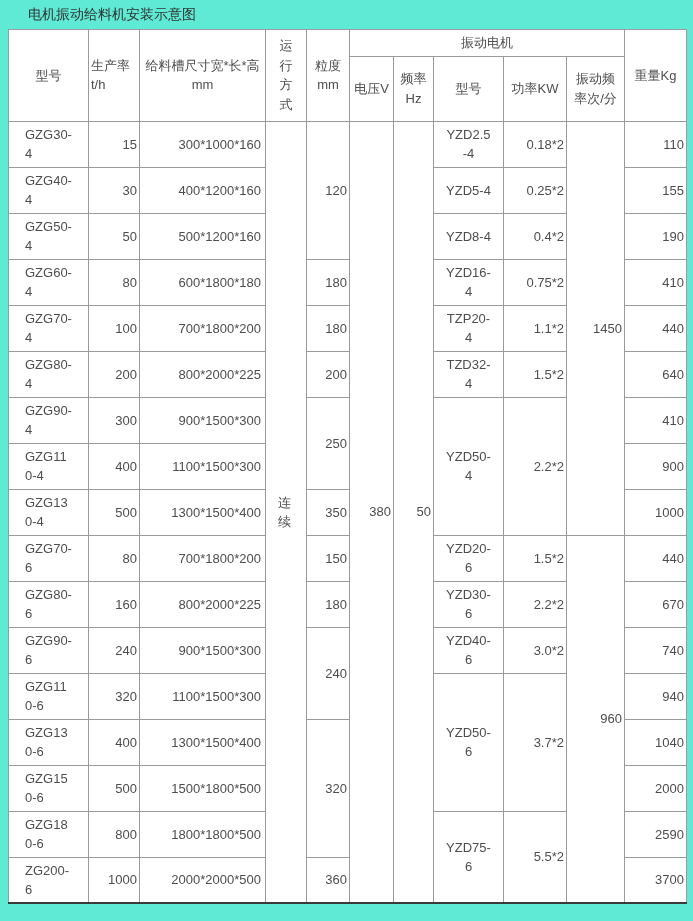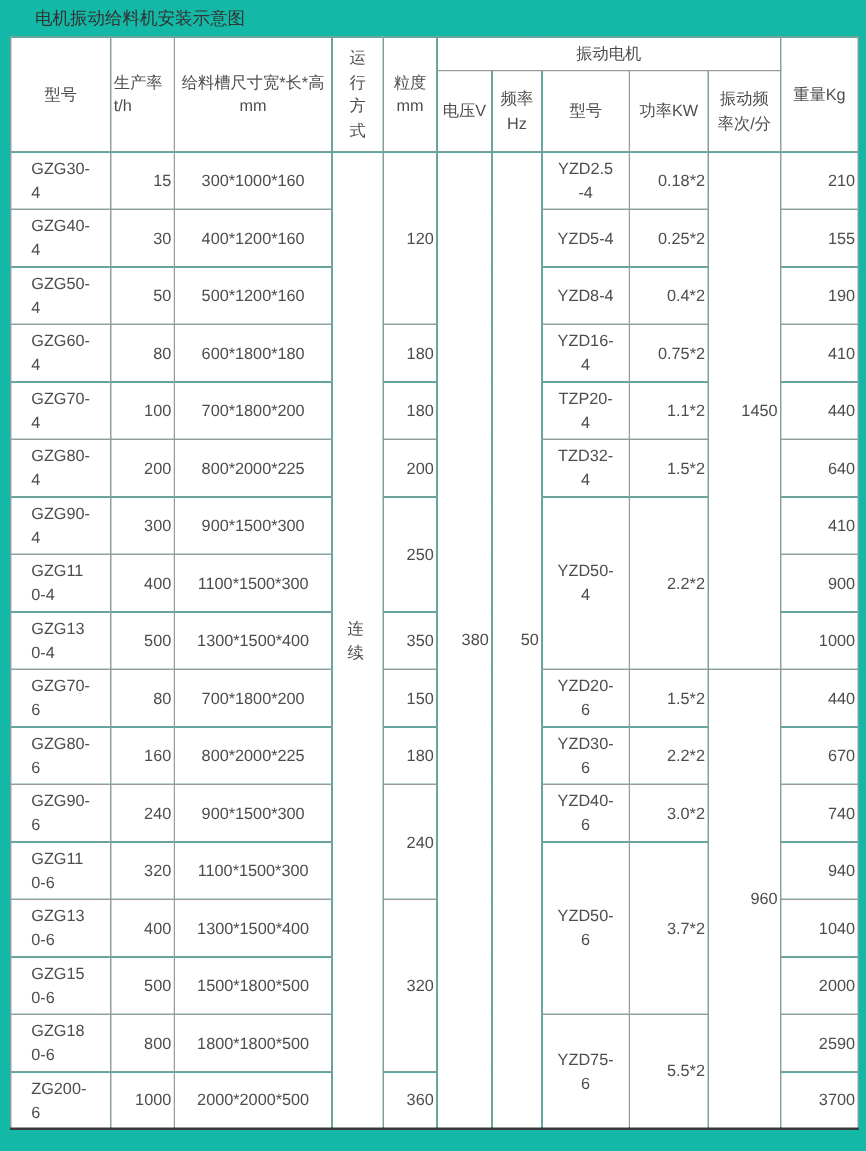--- a/index.html
+++ b/index.html
@@ -5,21 +5,21 @@
   html, body {
     margin: 0;
     padding: 0;
     background: #ffffff;
     font-family: "Liberation Sans", "DejaVu Sans", sans-serif;
     color: #4d4d4d;
   }
   .page {
     width: 693px;
     height: 921px;
-    background: #14b8a6;
+    background: #5eead4;
     overflow: hidden;
   }
   .title {
     font-size: 14px;
     color: #333333;
     margin: 0;
     padding: 6px 0 6px 28px;
     line-height: 1.2;
   }
   table.spec {
@@ -41,21 +41,21 @@
     background: #ffffff;
   }
   thead th { text-align: center; padding: 2px 3px; color: #4d4d4d; }
   thead tr.group-row { height: 27px; }
   thead tr.sub-row { height: 65px; }
   tbody tr { height: 46px; }
   th.h-rate { text-align: left; padding: 2px 3px 2px 2px; }
   th.h-op   { padding: 2px 12px; margin-top: 44px; }
   td.c-model  { text-align: left; padding: 2px 16px; }
   td.c-num    { text-align: right;  padding: 2px 2px 2px 1px; }
-  td.c-trough { text-align: center; padding: 2px 4px; }
+  td.c-trough { text-align: right; padding: 2px 4px; }
   td.c-op     { text-align: left; padding: 2px 12px; }
   td.c-motor  { text-align: center; padding: 2px 12px; }
 </style>
 </head>
 <body>
 
 <div class="page">
   <p class="title">电机振动给料机安装示意图</p>
 
   <table class="spec">
@@ -95,21 +95,21 @@
           <td class="c-model">GZG30-4</td>
           <td class="c-num">15</td>
           <td class="c-trough">300*1000*160</td>
           <td class="c-op" rowspan="17">连续</td>
           <td class="c-num" rowspan="3">120</td>
           <td class="c-num" rowspan="17">380</td>
           <td class="c-num" rowspan="17">50</td>
           <td class="c-motor">YZD2.5-4</td>
           <td class="c-num">0.18*2</td>
           <td class="c-num" rowspan="9">1450</td>
-          <td class="c-num">210</td>
+          <td class="c-num">110</td>
         </tr>
         <tr>
           <td class="c-model">GZG40-4</td>
           <td class="c-num">30</td>
           <td class="c-trough">400*1200*160</td>
           <td class="c-motor">YZD5-4</td>
           <td class="c-num">0.25*2</td>
           <td class="c-num">155</td>
         </tr>
         <tr>

